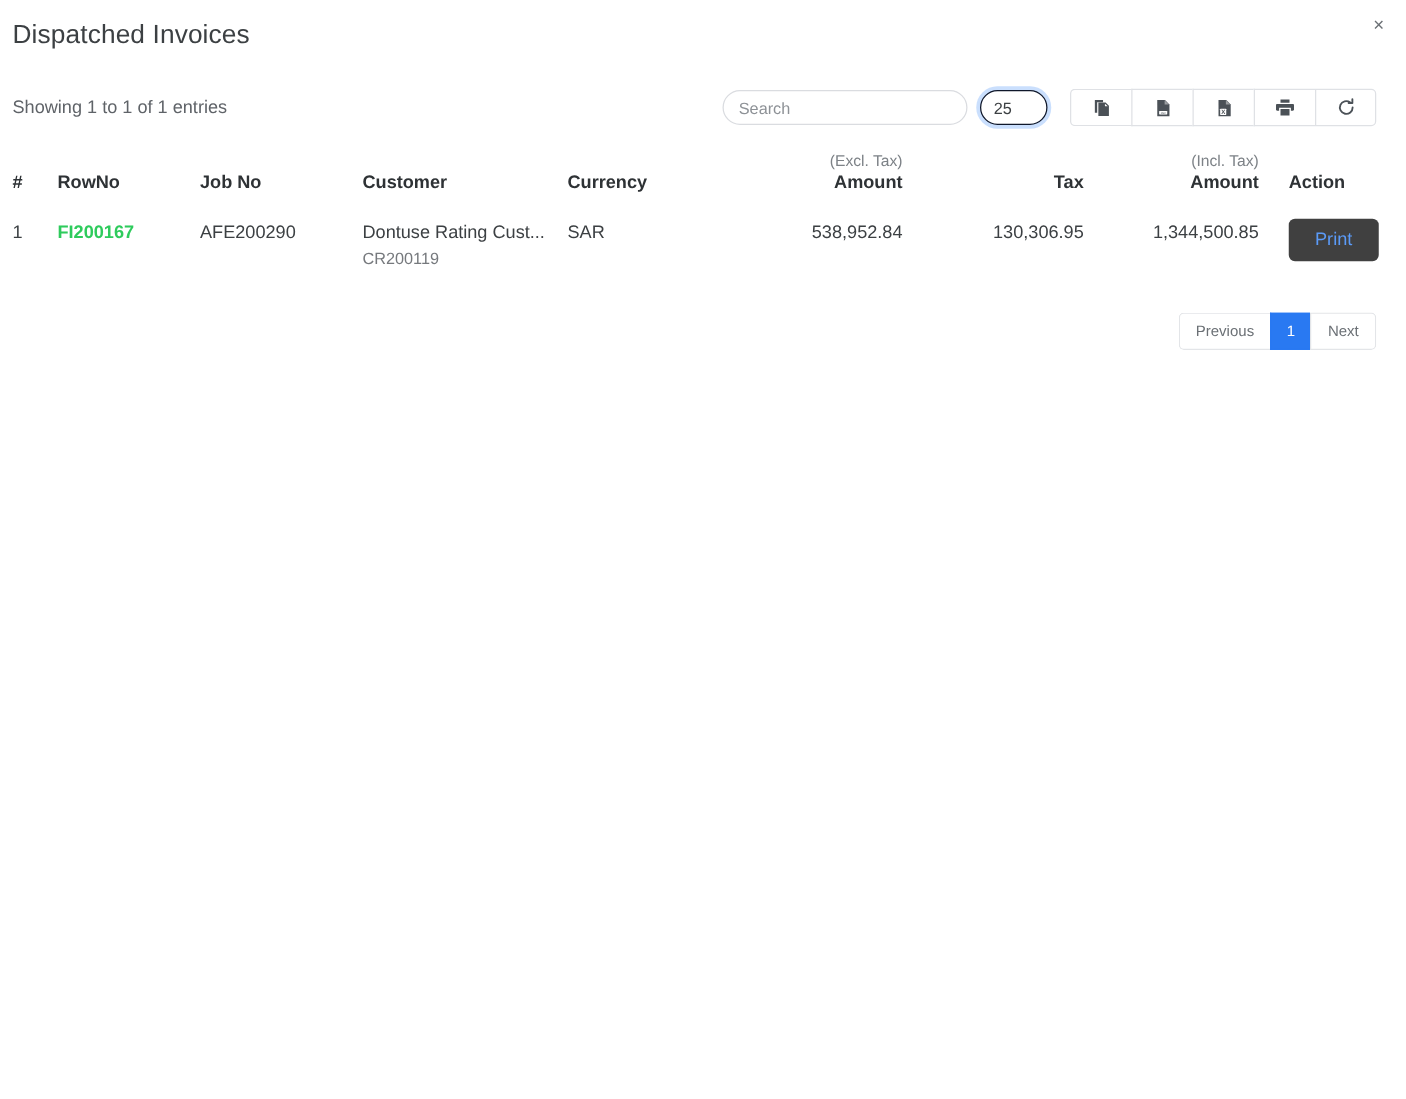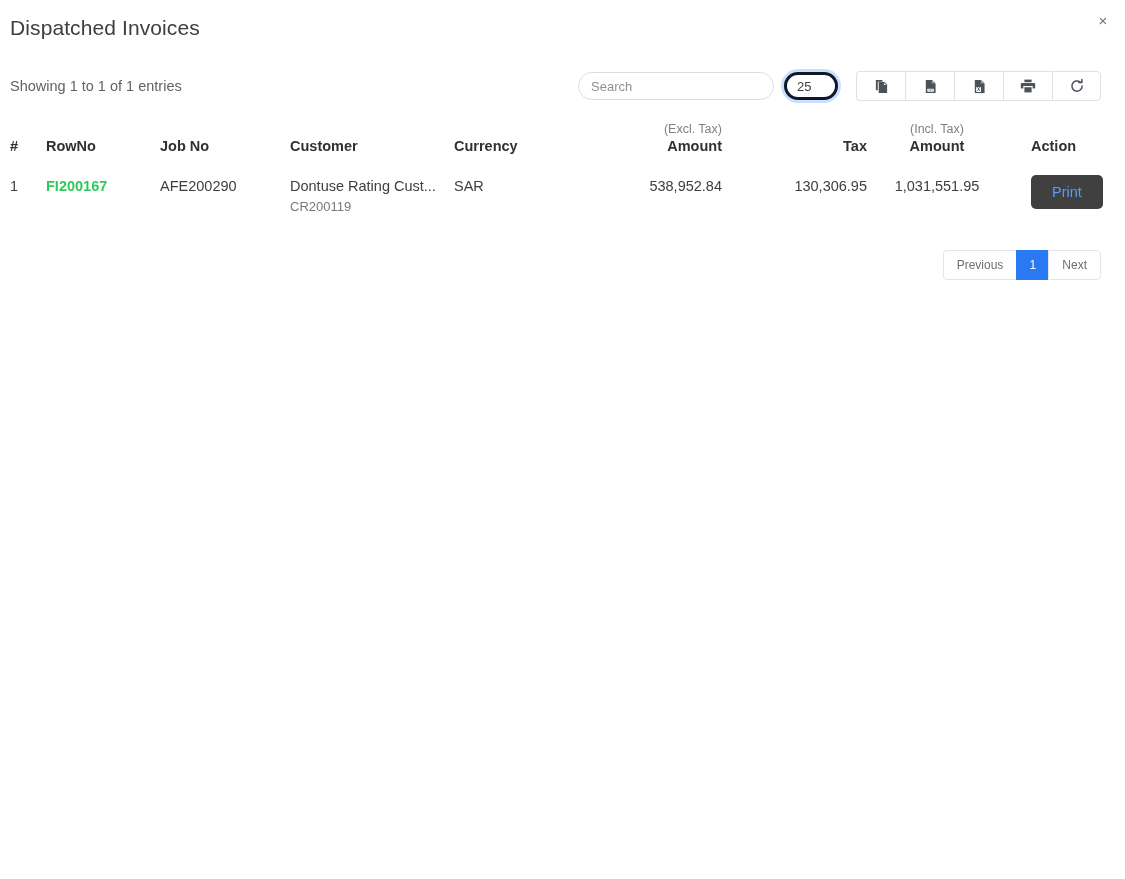--- a/index.html
+++ b/index.html
@@ -66,21 +66,21 @@
     font-size: 13px;
     color: #3c4043;
     background: #fff;
     outline: none;
     font-family: "Liberation Sans", sans-serif;
   }
   .search-input::placeholder { color: #8d9196; }
 
   .length-input {
     width: 54px; height: 28px;
-    border: 3px solid #0f172a;
+    border: 1px solid #0f172a;
     border-radius: 14px;
     padding: 7px 10px;
     font-size: 13px;
     color: #3c4043;
     background: #fff;
     outline: none;
     box-shadow: 0 0 0 3px rgba(91,155,248,.32);
     font-family: "Liberation Sans", sans-serif;
   }
 
@@ -125,21 +125,21 @@
     vertical-align: top;
     border: none;
   }
   .col-hash      { width: 36px;  text-align: left; }
   .col-rowno     { width: 114px; text-align: left; }
   .col-jobno     { width: 130px; text-align: left; }
   .col-customer  { width: 164px; text-align: left; margin-left: 43px; }
   .col-currency  { width: 120px; text-align: left; }
   .col-amount1   { width: 148px; text-align: right; }
   .col-tax       { width: 145px; text-align: right; }
-  .col-amount2   { width: 140px; text-align: center; }
+  .col-amount2   { width: 140px; text-align: right; }
   .col-action    { width: 105px; text-align: left; padding-left: 24px !important; }
 
   .rowno-link {
     color: #2ecb5c;
     font-weight: 700;
     text-decoration: none;
     cursor: pointer;
   }
   .cust-name {
     display: block;
@@ -310,21 +310,21 @@
             <a class="rowno-link" href="#">FI200167</a>
           </td>
           <td class="col-jobno">AFE200290</td>
           <td class="col-customer">
             <span class="cust-name">Dontuse Rating Cust...</span>
             <span class="cust-code">CR200119</span>
           </td>
           <td class="col-currency">SAR</td>
           <td class="col-amount1">538,952.84</td>
           <td class="col-tax">130,306.95</td>
-          <td class="col-amount2">1,031,551.95</td>
+          <td class="col-amount2">1,344,500.85</td>
           <td class="col-action">
             <button class="print-btn">Print</button>
           </td>
         </tr>
       </tbody>
     </table>
   </div>
 
   <div class="pagination-wrap">
     <div class="pagination">

